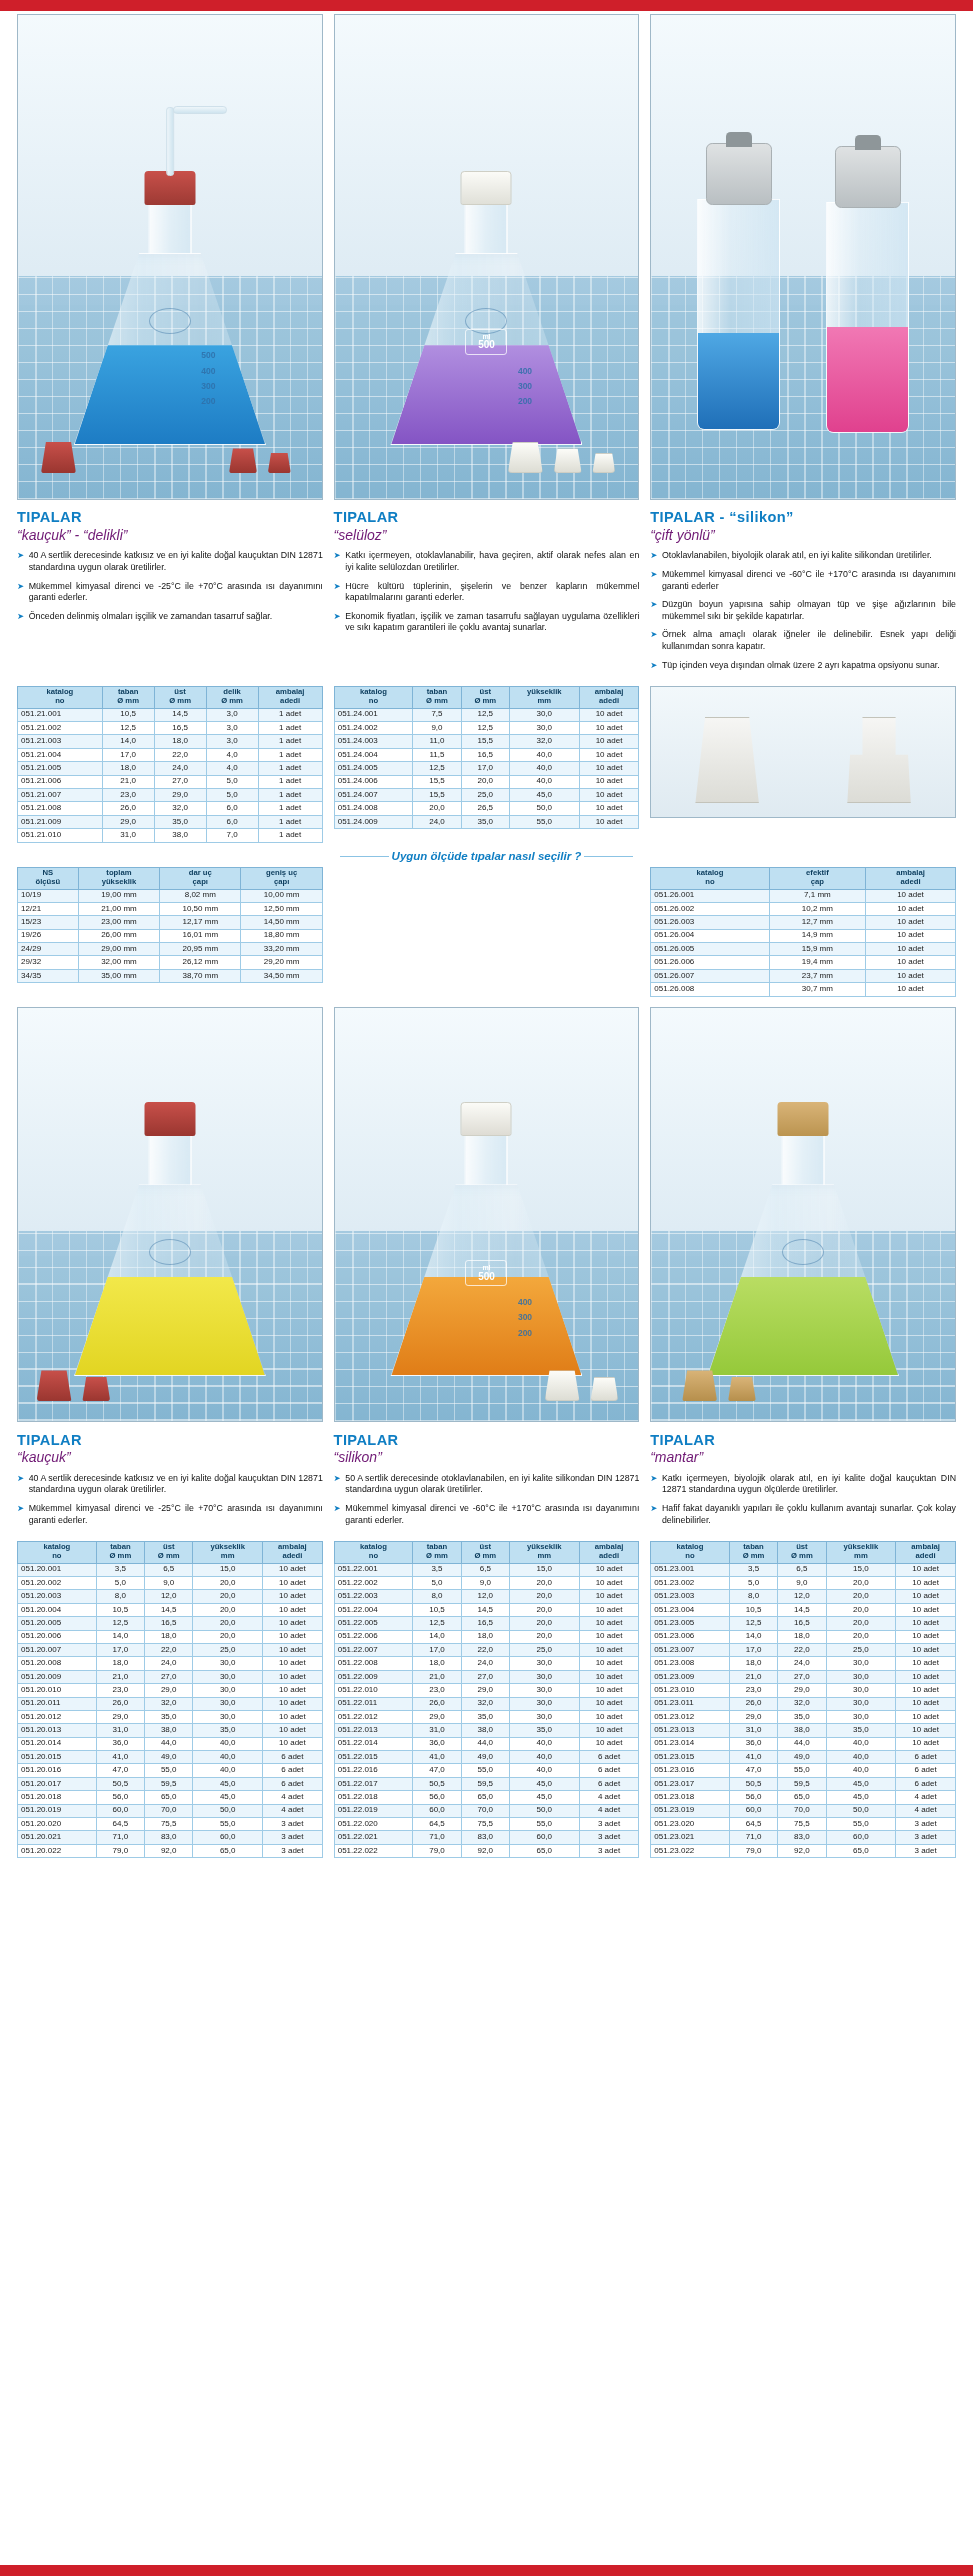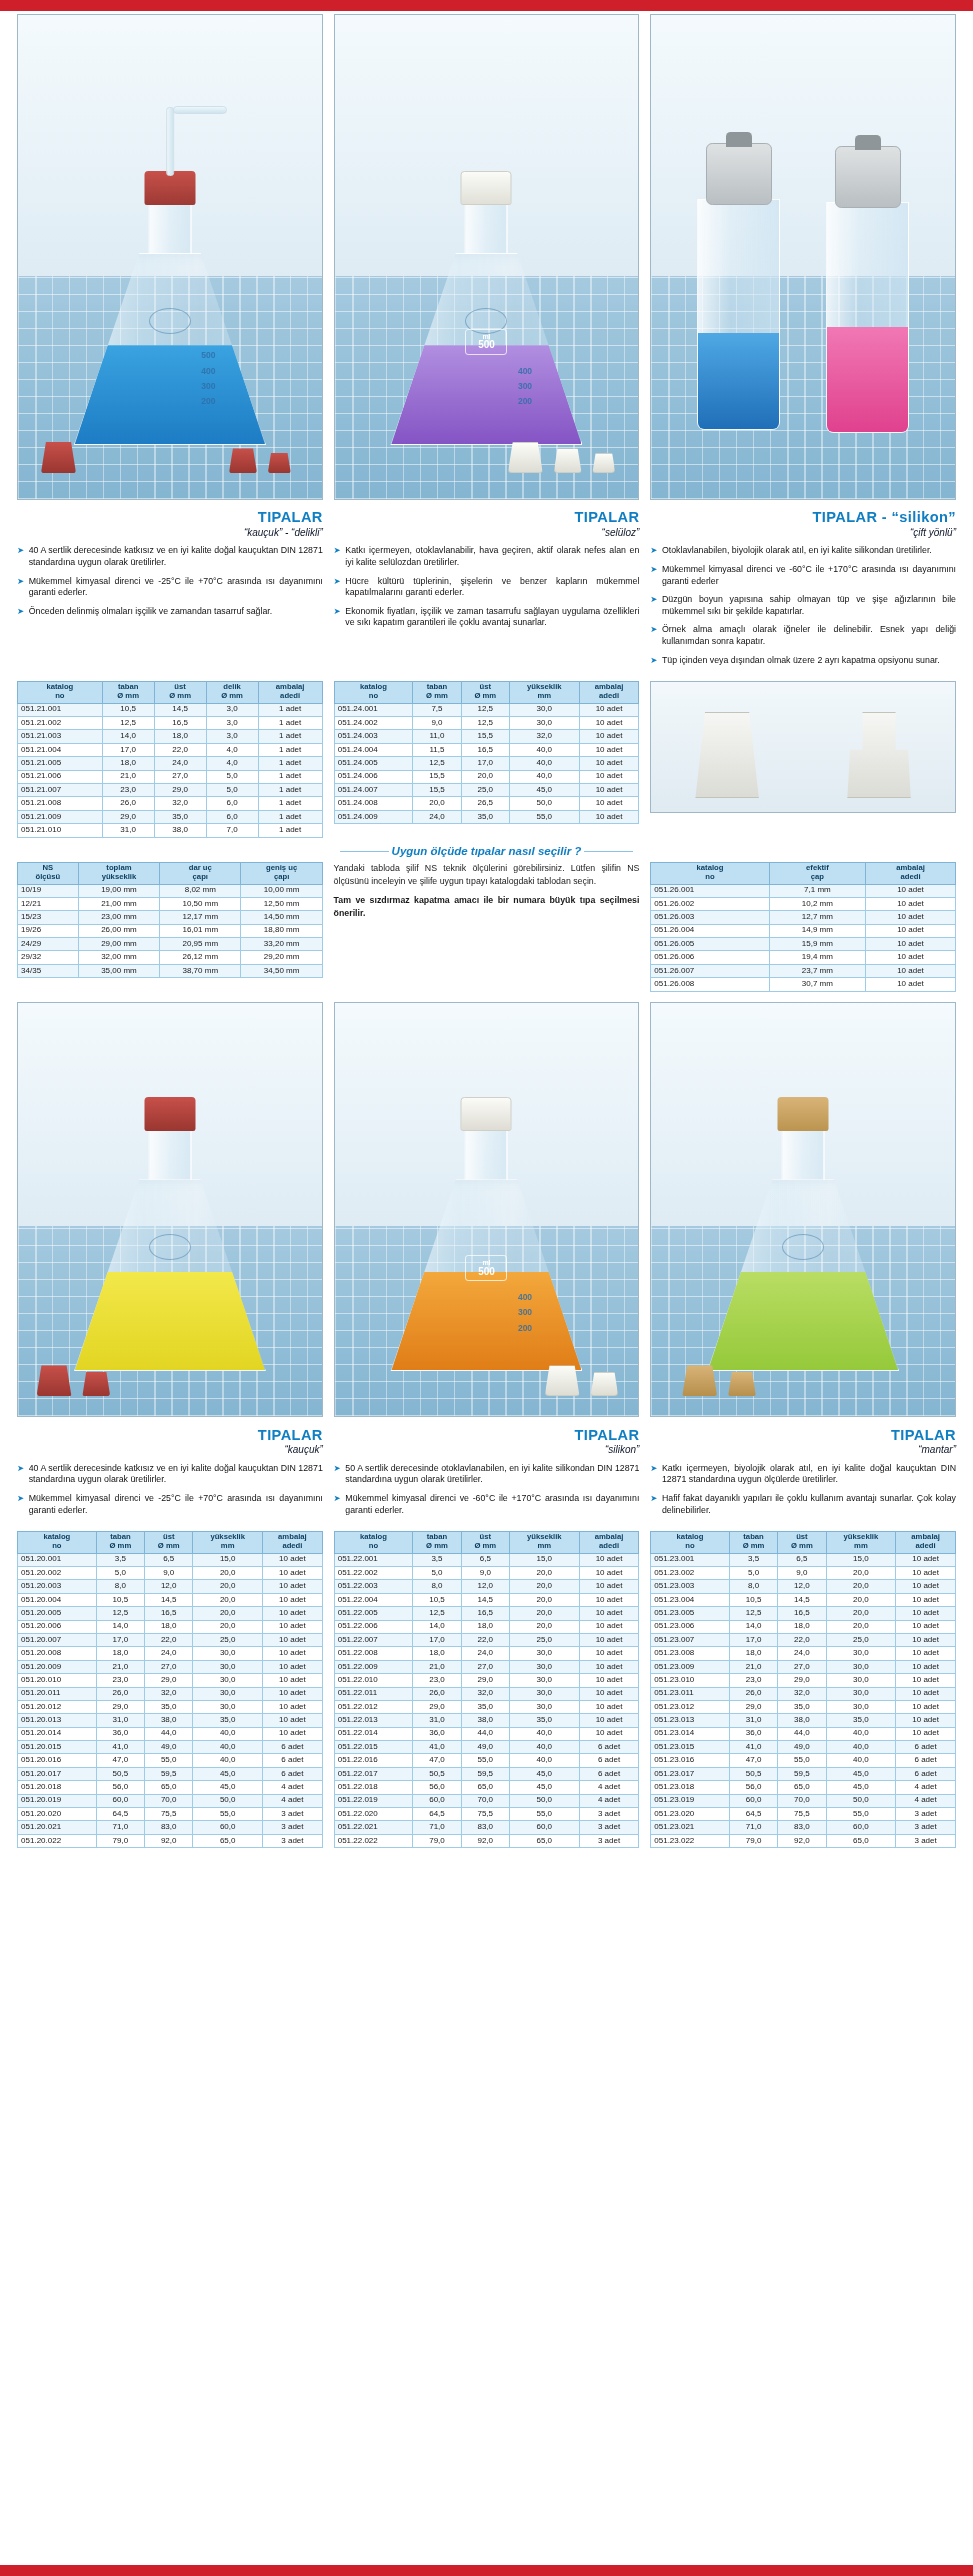--- a/index.html
+++ b/index.html
@@ -135,26 +135,26 @@
     width: 69px; height: 86px;
     background: linear-gradient(180deg,#f6f6f4,#dcdcd6);
     border: 0.8px solid #c3c3ba;
     clip-path: polygon(18% 0, 82% 0, 96% 100%, 4% 100%);
   }
   .cut-st.step {
     clip-path: polygon(26% 0, 74% 0, 74% 44%, 92% 44%, 96% 100%, 4% 100%, 8% 44%, 26% 44%);
   }
 
   
-  .title-block { text-align: right; margin: 9.2px 0 7.7px 0; }
+  .title-block { text-align: left; margin: 9.2px 0 7.7px 0; }
   .title-main {
     color: #0f7ec3; font-weight: bold; font-size: 14.6px; letter-spacing: 0.4px;
   }
   .title-sub {
-    color: #0f172a; font-style: italic; font-size: 10px; margin-top: 1.5px;
+    color: #701a75; font-style: italic; font-size: 14px; margin-top: 1.5px;
   }
 
   
   .bullets { margin-bottom: 7.7px; }
   .bullet {
     display: flex; gap: 4.6px; margin-bottom: 7px;
     font-size: 8.8px; line-height: 1.32; text-align: justify; color: #111;
   }
   .bullet .arrow { color: #0f7ec3; font-size: 8.5px; line-height: 1.35; flex: 0 0 auto; }
 
@@ -546,24 +546,20 @@
               <td class="first">34/35</td>
               <td>35,00 mm</td>
               <td>38,70 mm</td>
               <td>34,50 mm</td>
             </tr>
           </tbody>
         </table>
     </div>
     <div>
       <div class="chooser-title">Uygun ölçüde tıpalar nasıl seçilir ?</div>
-      <div class="chooser-text">
-        <p>Yandaki tabloda şilif NS teknik ölçülerini görebilirsiniz. Lütfen şilifin NS ölçüsünü inceleyin ve şilife uygun tıpayı katalogdaki tablodan seçin.</p>
-        <p class="em">Tam ve sızdırmaz kapatma amacı ile bir numara büyük tıpa seçilmesi önerilir.</p>
-      </div>
     </div>
     <div>
       <div class="chooser-title" style="visibility:hidden;">.</div>
       <table class="cat" id="tbl-top-2">
           <thead>
             <tr>
               <th>katalog<br>no</th>
               <th>efektif<br>çap</th>
               <th>ambalaj<br>adedi</th>
             </tr>

